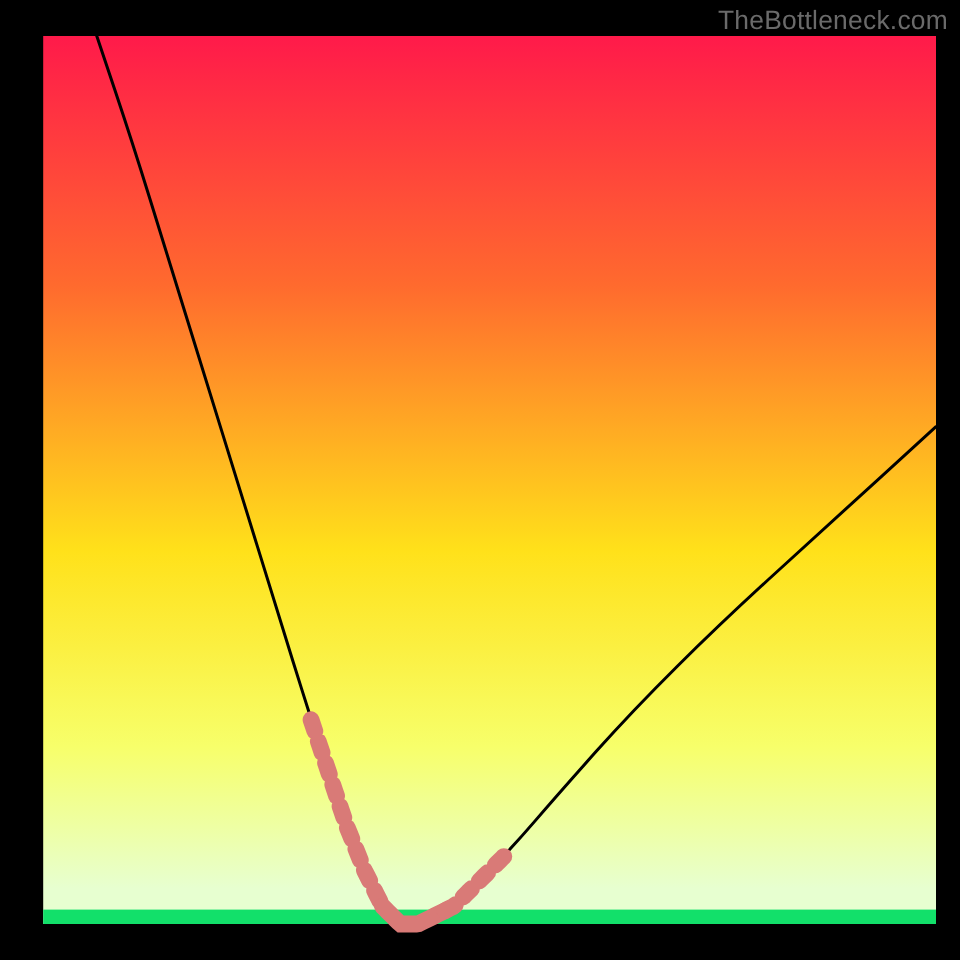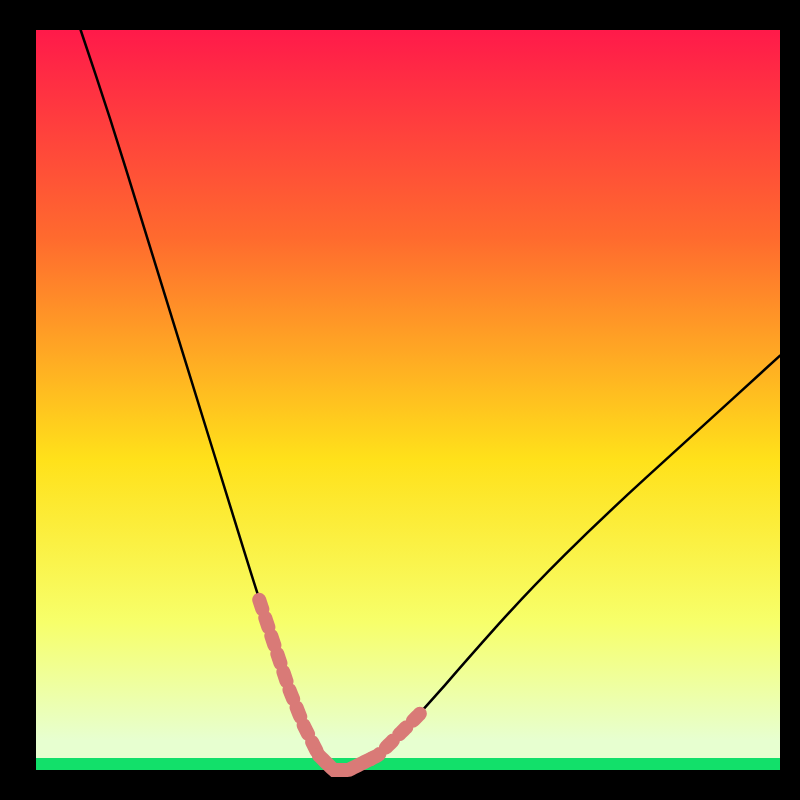--- a/index.html
+++ b/index.html
@@ -33,20 +33,21 @@
     position: absolute;
     left: 0;
     top: 0;
   }
 </style>
 </head>
 <body>
 
 <div class="frame">
 
+  <div class="watermark" style="color: rgb(106, 106, 106);">TheBottleneck.com</div>
 
   <svg class="plot" width="800" height="800" viewBox="0 0 800 800">
     <defs>
       <linearGradient id="bg-grad" x1="0" y1="0" x2="0" y2="1">
         <stop id="g0" offset="0%" stop-color="#ff1a4a"></stop>
         <stop id="g1" offset="28%" stop-color="#ff6a2e"></stop>
         <stop id="g2" offset="58%" stop-color="#ffe11a"></stop>
         <stop id="g3" offset="80%" stop-color="#f7ff6a"></stop>
         <stop id="g4" offset="96%" stop-color="#e7ffd0"></stop>
         <stop id="g5" offset="100%" stop-color="#e7ffd0"></stop>

